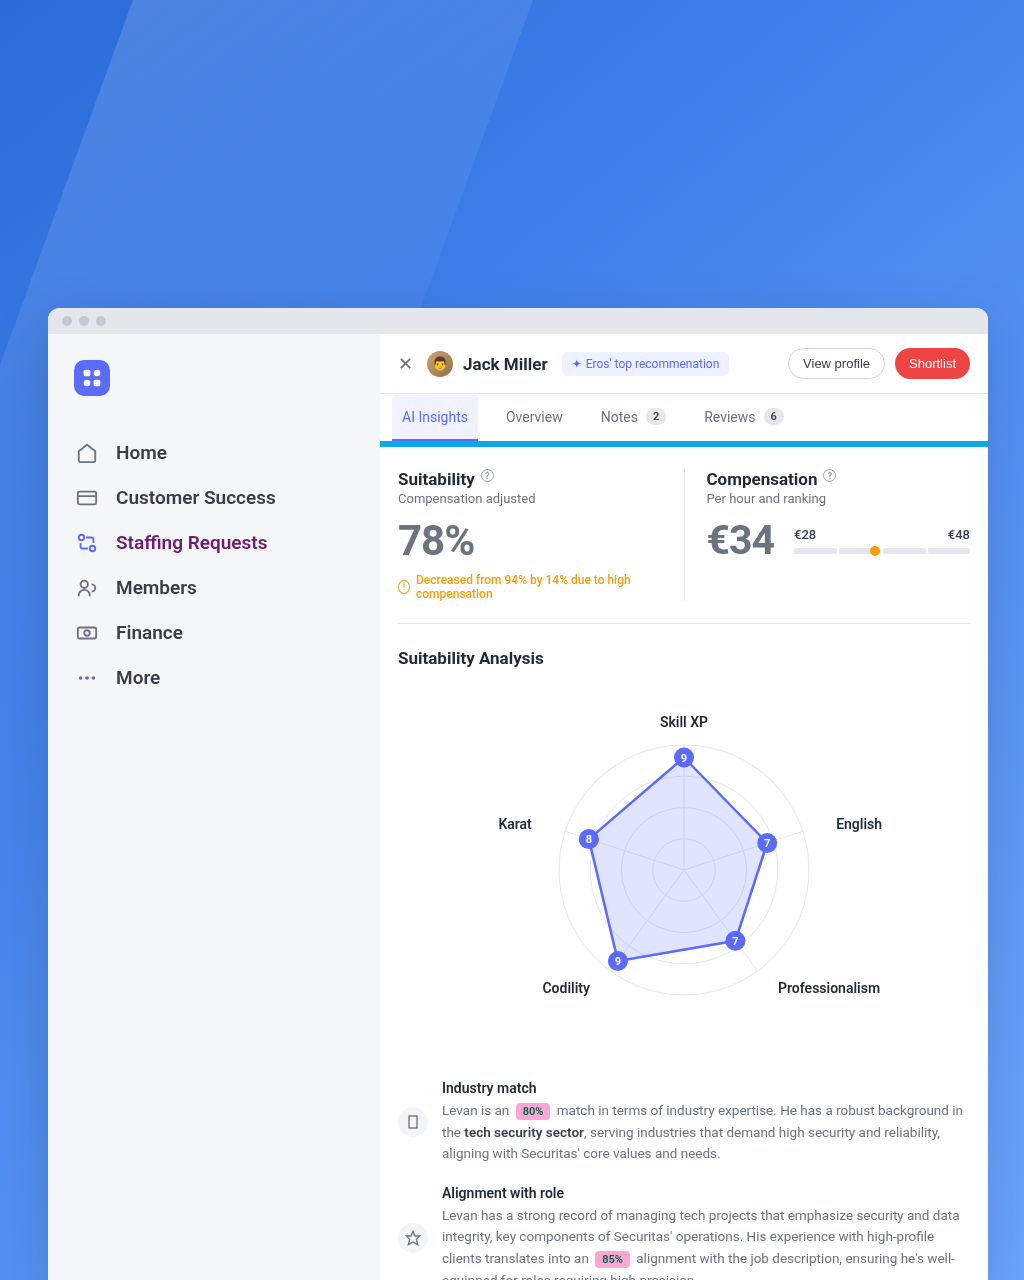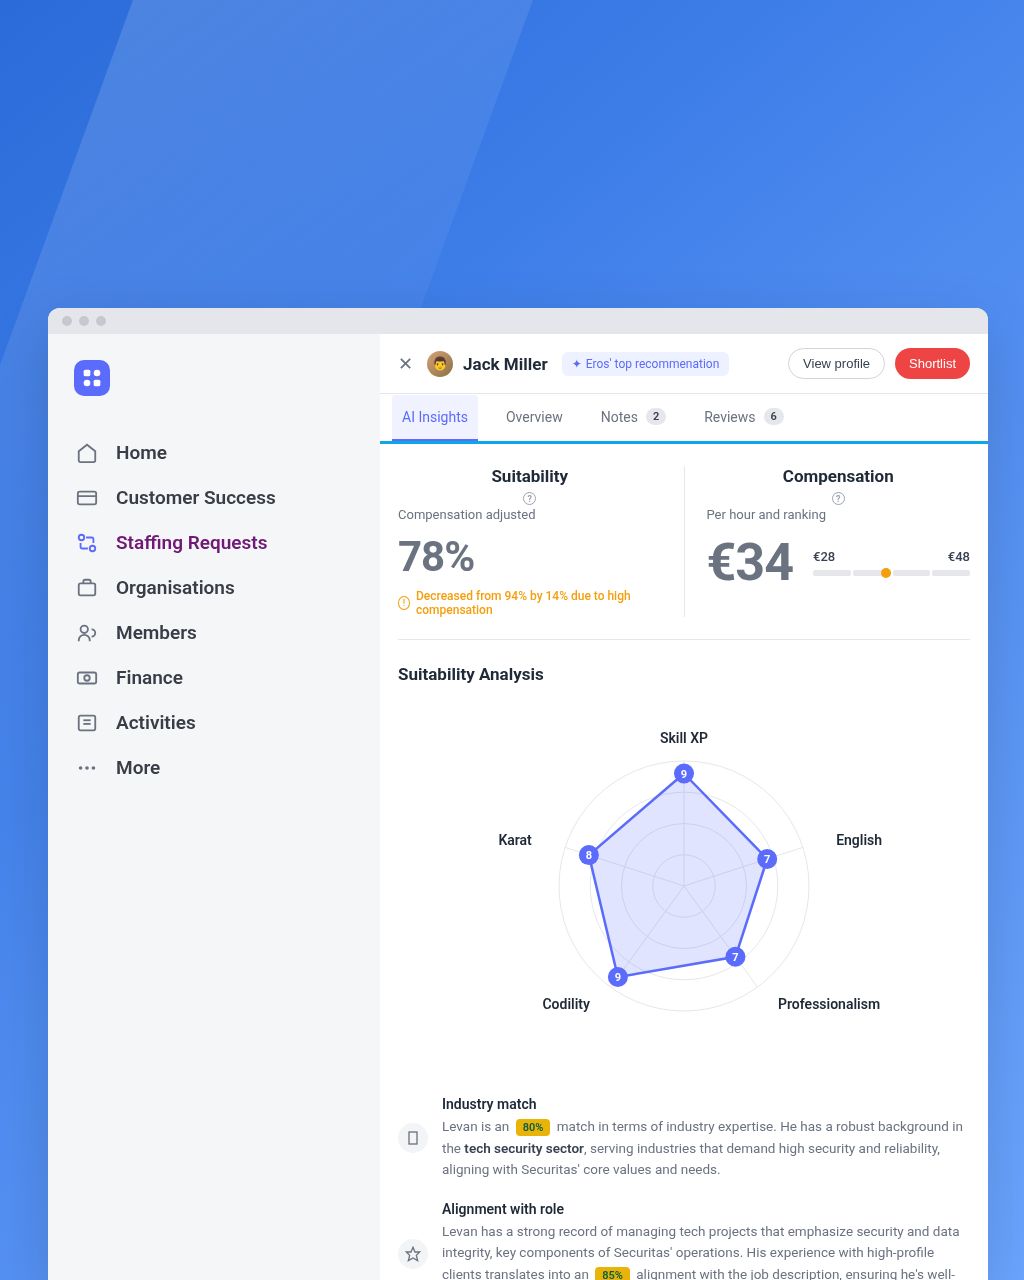--- a/index.html
+++ b/index.html
@@ -103,21 +103,21 @@
   color: #fff;
   font-size: 13px;
   padding: 8px 14px;
   border-radius: 18px;
   cursor: pointer;
   font-weight: 500;
 }
 .tabs {
   display: flex; align-items: flex-end;
   padding: 0 12px;
-  border-bottom: 3px solid #0ea5e9;
+  border-bottom: 6px solid #0ea5e9;
   gap: 18px;
 }
 .tab {
   padding: 14px 10px;
   font-size: 14px;
   color: #6b7280;
   cursor: pointer;
   display: flex; align-items: center; gap: 8px;
   border-bottom: 2px solid transparent;
 }
@@ -136,46 +136,46 @@
   font-weight: 600;
 }
 .metrics-row {
   display: flex;
   padding: 22px 18px;
   gap: 0;
 }
 .metric-card { flex: 1; }
 .metric-card.left { padding-right: 22px; border-right: 1px solid #e5e7eb; }
 .metric-card.right { padding-left: 22px; }
-.metric-title { font-size: 17px; font-weight: 700; color: #1f2937; display: flex; align-items: center; gap: 6px; flex-direction: column; }
+.metric-title { font-size: 17px; font-weight: 700; color: #1f2937; display: flex; align-items: flex-start; gap: 6px; }
 .info-icon { width: 13px; height: 13px; border: 1.3px solid #9ca3af; border-radius: 50%; display: inline-flex; align-items: center; justify-content: center; font-size: 9px; color: #9ca3af; }
 .metric-sub { font-size: 13px; color: #6b7280; margin-top: 2px; }
 .metric-value { font-size: 42px; font-weight: 700; color: #6b7280; margin-top: 10px; letter-spacing: -1px; }
 .metric-alert { font-size: 12px; color: #f59e0b; margin-top: 8px; display: flex; align-items: center; gap: 6px; font-weight: 500; }
 .alert-icon { width: 14px; height: 14px; border: 1.3px solid #f59e0b; border-radius: 50%; display: inline-flex; align-items: center; justify-content: center; font-size: 9px; }
 .comp-row { display: flex; align-items: center; gap: 20px; margin-top: 10px; }
-.comp-value { font-size: 52px; font-weight: 700; color: #6b7280; letter-spacing: -1px; }
+.comp-value { font-size: 41px; font-weight: 700; color: #6b7280; letter-spacing: -1px; }
 .comp-range { flex: 1; }
 .comp-range-labels { display: flex; justify-content: space-between; font-size: 13px; color: #374151; margin-bottom: 6px; font-weight: 500; }
 .comp-bar { height: 6px; display: flex; gap: 2px; position: relative; }
 .comp-seg { flex: 1; background: #e5e7eb; border-radius: 2px; }
 .comp-marker { position: absolute; width: 10px; height: 10px; background: #f59e0b; border-radius: 50%; top: -2px; left: 43%; }
 .section-divider { height: 1px; background: #e5e7eb; margin: 0 18px; }
 .section-title { font-size: 17px; font-weight: 700; color: #1f2937; padding: 24px 18px 12px; }
 .radar-container { display: flex; justify-content: center; padding: 20px 0 30px; position: relative; }
 .radar-svg { width: 400px; height: 340px; }
 .radar-label { font-size: 14px; fill: #1f2937; font-weight: 600; }
 .radar-point-label { font-size: 11px; fill: #fff; font-weight: 700; }
 .insight-item { display: flex; gap: 14px; padding: 10px 18px; align-items: center; }
 .insight-icon { width: 30px; height: 30px; background: #f3f4f6; border-radius: 50%; display: flex; align-items: center; justify-content: center; flex-shrink: 0; color: #6b7280; }
 .insight-content { flex: 1; }
 .insight-title { font-size: 14px; font-weight: 600; color: #1f2937; margin-bottom: 4px; }
 .insight-text { font-size: 13.5px; color: #6b7280; line-height: 1.6; }
 .insight-text strong { color: #374151; font-weight: 600; }
-.inline-badge { background: #eab308; color: #065f46; font-size: 11px; font-weight: 600; padding: 2px 7px; border-radius: 4px; margin: 0 3px; }
+.inline-badge { background: #f9a8d4; color: #065f46; font-size: 11px; font-weight: 600; padding: 2px 7px; border-radius: 4px; margin: 0 3px; }
 </style>
 </head>
 <body>
 
 <div class="app-window">
   <div class="titlebar">
     <div class="dot"></div>
     <div class="dot"></div>
     <div class="dot"></div>
   </div>
@@ -212,53 +212,34 @@
               <circle cx="6" cy="6" r="3"></circle>
               <circle cx="18" cy="18" r="3"></circle>
               <path d="M11 6h6a2 2 0 012 2v4M13 18H7a2 2 0 01-2-2v-4"></path>
             </svg>
           </span>
         <span>Staffing Requests</span>
       </div>
       <div class="nav-item">
         <span class="nav-icon">
             <svg width="22" height="22" viewBox="0 0 24 24" fill="none" stroke="currentColor" stroke-width="2">
-              <rect x="3" y="7" width="18" height="13" rx="2"></rect>
-              <path d="M8 7V5a2 2 0 012-2h4a2 2 0 012 2v2"></path>
-            </svg>
-          </span>
-        <span>Organisations</span>
-      </div>
-      <div class="nav-item">
-        <span class="nav-icon">
-            <svg width="22" height="22" viewBox="0 0 24 24" fill="none" stroke="currentColor" stroke-width="2">
               <circle cx="9" cy="8" r="4"></circle>
               <path d="M3 21v-1a6 6 0 0112 0v1M17 8a4 4 0 010 8"></path>
             </svg>
           </span>
         <span>Members</span>
       </div>
       <div class="nav-item">
         <span class="nav-icon">
             <svg width="22" height="22" viewBox="0 0 24 24" fill="none" stroke="currentColor" stroke-width="2">
               <rect x="2" y="6" width="20" height="12" rx="2"></rect>
               <circle cx="12" cy="12" r="3"></circle>
             </svg>
           </span>
         <span>Finance</span>
-      </div>
-      <div class="nav-item">
-        <span class="nav-icon">
-            <svg width="22" height="22" viewBox="0 0 24 24" fill="none" stroke="currentColor" stroke-width="2">
-              <rect x="3" y="4" width="18" height="16" rx="2"></rect>
-              <line x1="8" y1="9" x2="16" y2="9"></line>
-              <line x1="8" y1="13" x2="16" y2="13"></line>
-            </svg>
-          </span>
-        <span>Activities</span>
       </div>
       <div class="nav-item">
         <span class="nav-icon">
             <svg width="22" height="22" viewBox="0 0 24 24" fill="currentColor">
               <circle cx="5" cy="12" r="2"></circle>
               <circle cx="12" cy="12" r="2"></circle>
               <circle cx="19" cy="12" r="2"></circle>
             </svg>
           </span>
         <span>More</span>

